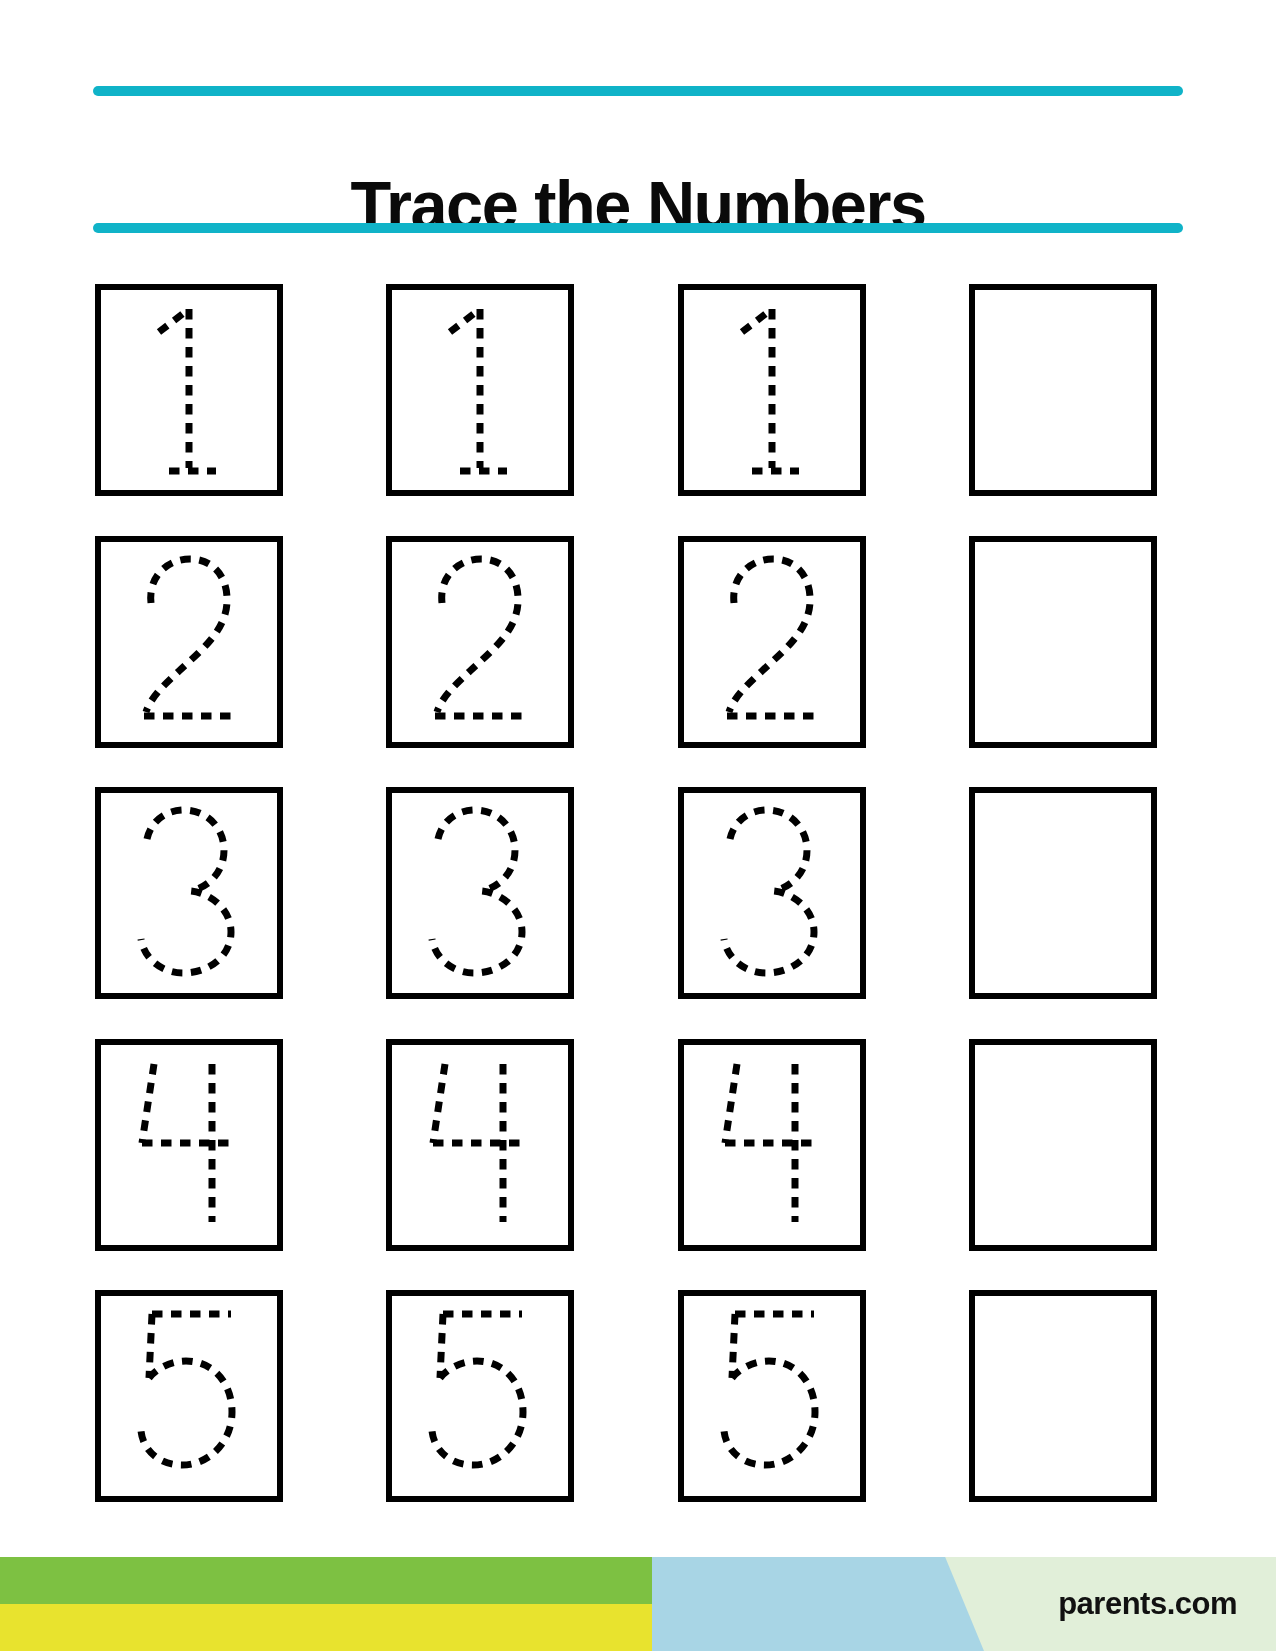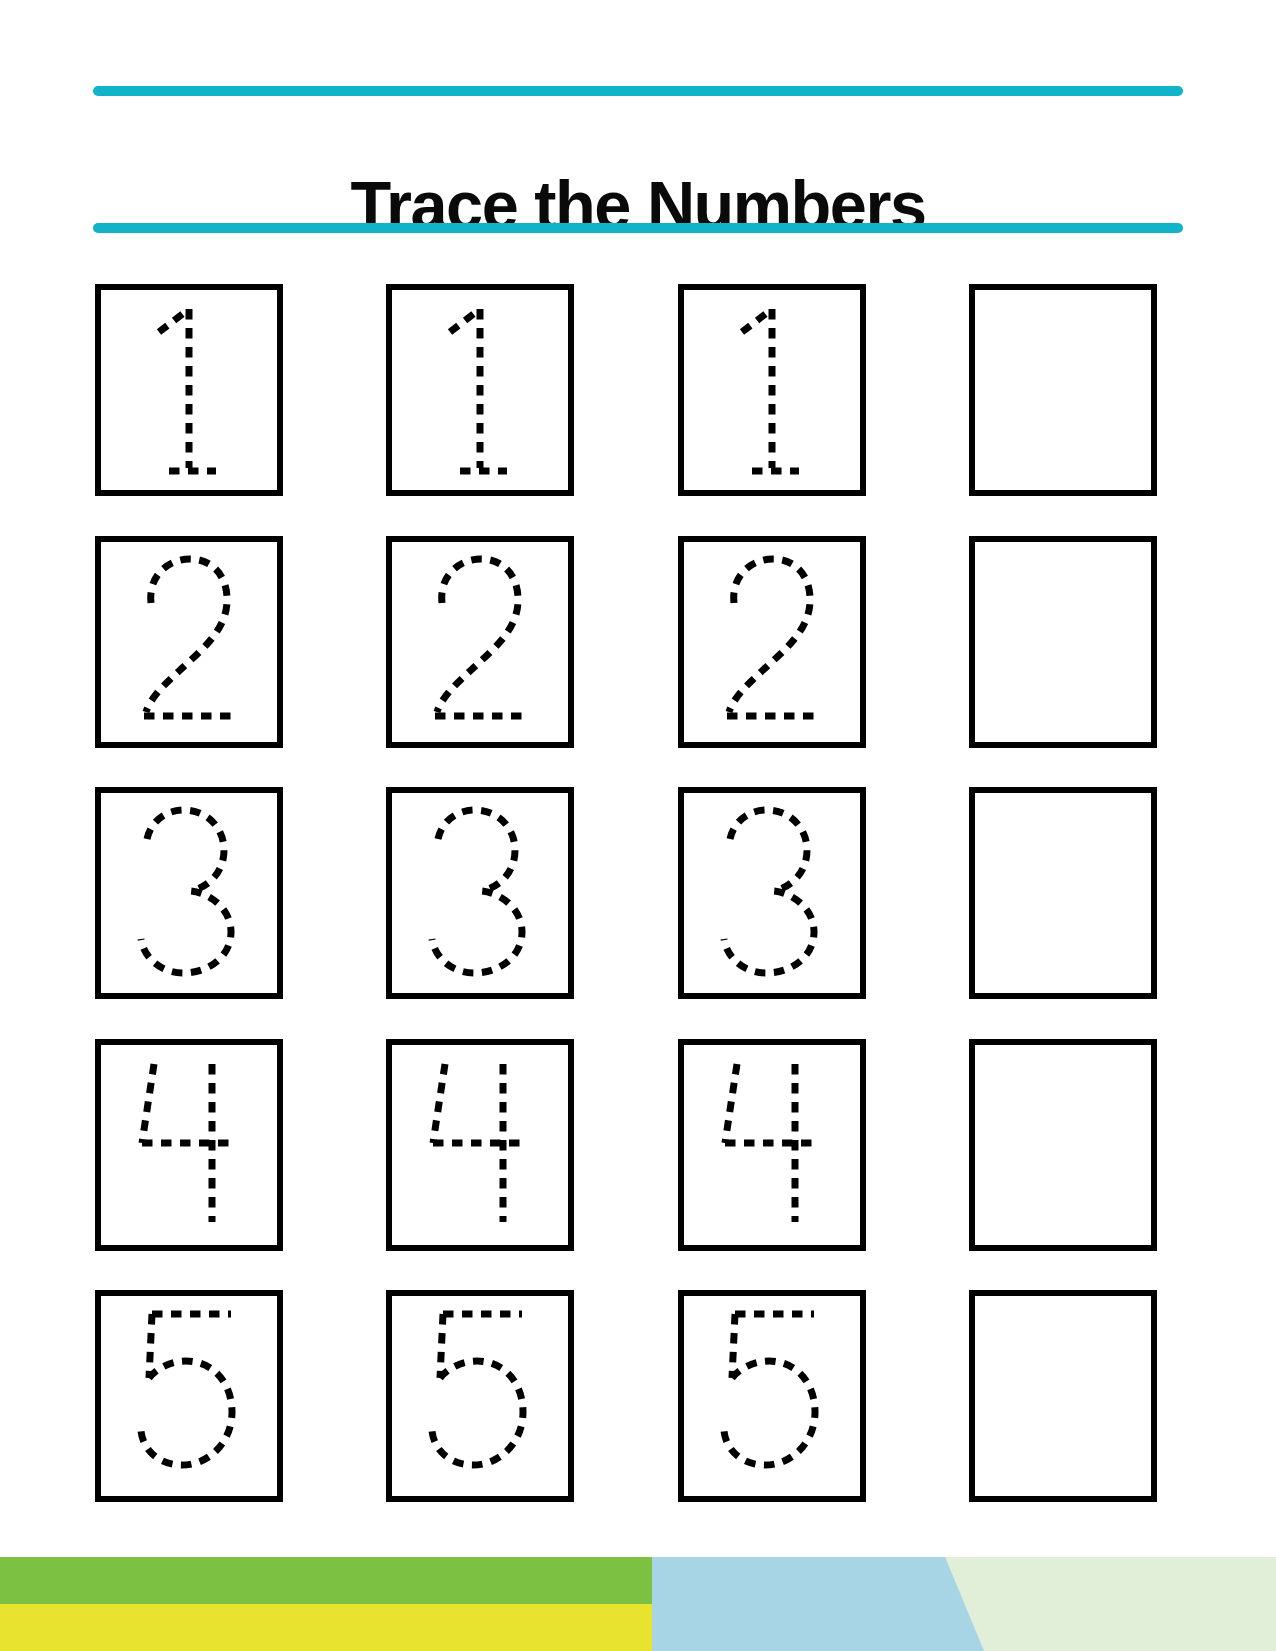--- a/index.html
+++ b/index.html
@@ -156,13 +156,14 @@
       </svg>
     </div>
     <div class="trace-box" style="left: 969px; top: 1290px;"></div>
   </div>
 
 <div class="footer">
   <div class="stripe-green" style="background-color: rgb(125, 193, 66);"></div>
   <div class="stripe-yellow" style="background-color: rgb(232, 227, 46);"></div>
   <div class="panel-pale" style="background-color: rgb(225, 239, 217);"></div>
   <div class="panel-blue" style="background-color: rgb(168, 213, 229);"></div>
+  <div class="brand">parents.com</div>
 </div>
 
 </body></html>

